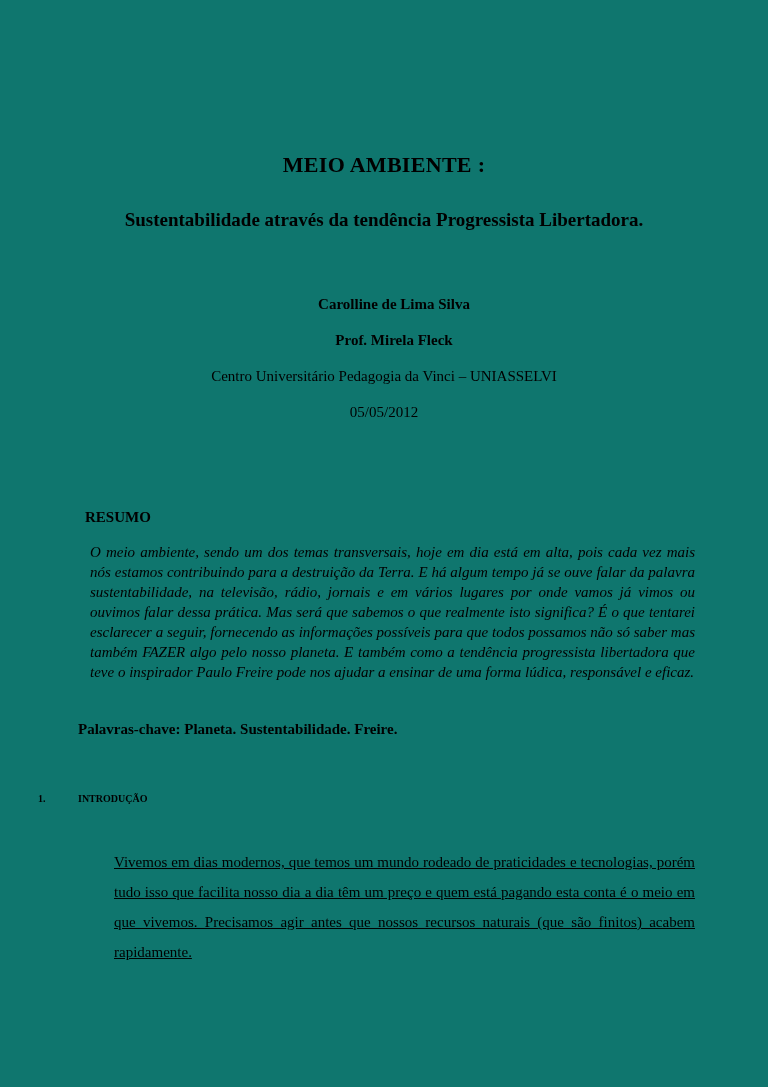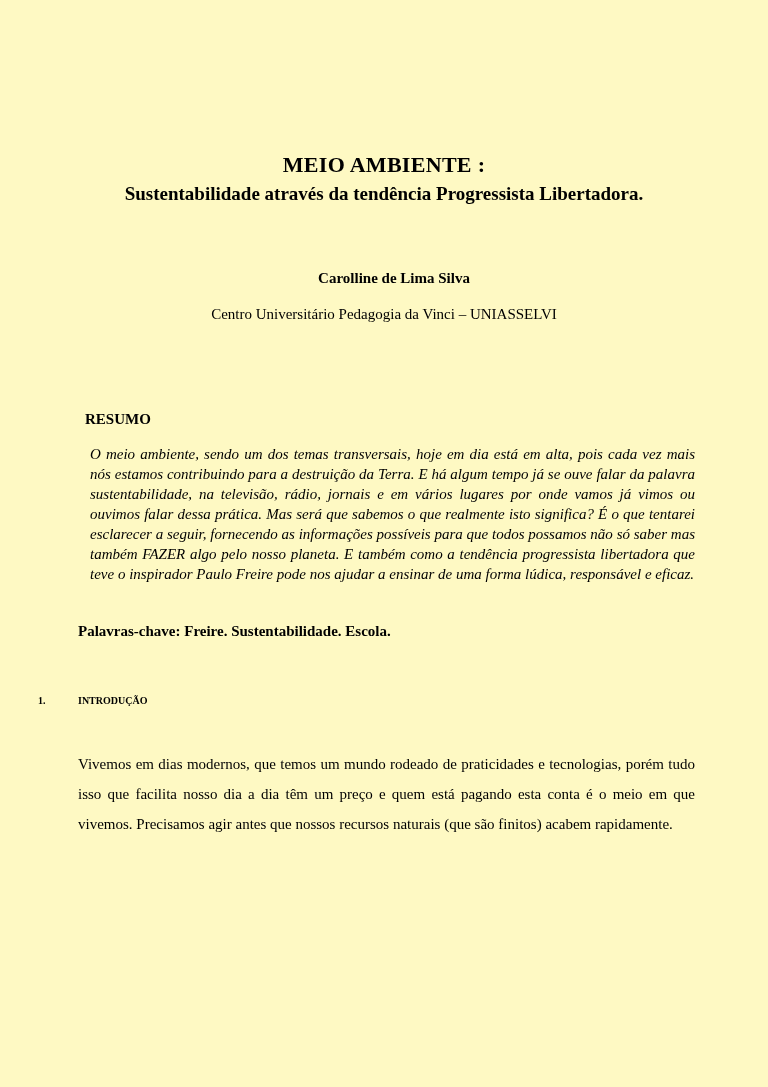--- a/index.html
+++ b/index.html
@@ -4,36 +4,36 @@
 <style>
   html, body {
     margin: 0;
     padding: 0;
     background: #ffffff;
   }
   .page {
     position: relative;
     width: 768px;
     height: 1087px;
-    background: #fef9c3;
+    background: #0f766e;
     color: #000000;
     font-family: "Liberation Serif", "DejaVu Serif", serif;
     overflow: hidden;
     margin: 0 auto;
   }
   .title {
     margin: 152px 0 0 0;
     text-align: center;
     font-size: 22px;
     font-weight: 700;
     letter-spacing: 0.3px;
     line-height: 1.15;
   }
   .subtitle {
-    margin: 6px 48px 0 48px;
+    margin: 32px 48px 0 48px;
     text-align: center;
     font-size: 19px;
     font-weight: 700;
     line-height: 1.15;
   }
   .byline {
     margin-top: 55px;
     text-align: center;
     font-size: 15px;
   }
@@ -70,46 +70,49 @@
     margin: 50px 73px 0 38px;
     font-size: 10px;
     font-weight: 700;
     line-height: 20px;
   }
   .intro-heading .num {
     display: inline-block;
     width: 40px;
   }
   .intro-body {
-    margin: 38px 73px 0 78px;
+    margin: 38px 73px 0 114px;
     font-size: 15px;
     line-height: 30px;
     text-align: justify;
+    text-decoration: underline;
   }
 </style>
 </head>
 <body>
 
 <div class="page">
 
   <h1 class="title">MEIO AMBIENTE :</h1>
 
   <h2 class="subtitle">Sustentabilidade através da tendência Progressista Libertadora.</h2>
 
   <div class="byline">
     <div class="byline-line bold">Carolline de Lima Silva</div>
+    <div class="byline-line bold">Prof. Mirela Fleck</div>
     <div class="byline-line">Centro Universitário Pedagogia da Vinci – UNIASSELVI</div>
+    <div class="byline-line">05/05/2012</div>
   </div>
 
   <div class="resumo">
     <h3 class="resumo-heading">RESUMO</h3>
     <p class="resumo-body">O meio ambiente, sendo um dos temas transversais, hoje em dia está em alta, pois cada vez mais nós estamos contribuindo para a destruição da Terra. E há algum tempo já se ouve falar da palavra sustentabilidade, na televisão, rádio, jornais e em vários lugares por onde vamos já vimos ou ouvimos falar dessa prática. Mas será que sabemos o que realmente isto significa? É o que tentarei esclarecer a seguir, fornecendo as informações possíveis para que todos possamos não só saber mas também FAZER algo pelo nosso planeta. E também como a tendência progressista libertadora que teve o inspirador Paulo Freire pode nos ajudar a ensinar de uma forma lúdica, responsável e eficaz.</p>
   </div>
 
-  <p class="keywords">Palavras-chave: Freire. Sustentabilidade. Escola.</p>
+  <p class="keywords">Palavras-chave: Planeta. Sustentabilidade. Freire.</p>
 
   <div class="intro-heading">
     <span class="num">1.</span><span class="head">INTRODUÇÃO</span>
   </div>
 
   <p class="intro-body">Vivemos em dias modernos, que temos um mundo rodeado de praticidades e tecnologias, porém tudo isso que facilita nosso dia a dia têm um preço e quem está pagando esta conta é o meio em que vivemos. Precisamos agir antes que nossos recursos naturais (que são finitos) acabem rapidamente.</p>
 
 </div>
 
 </body></html>

